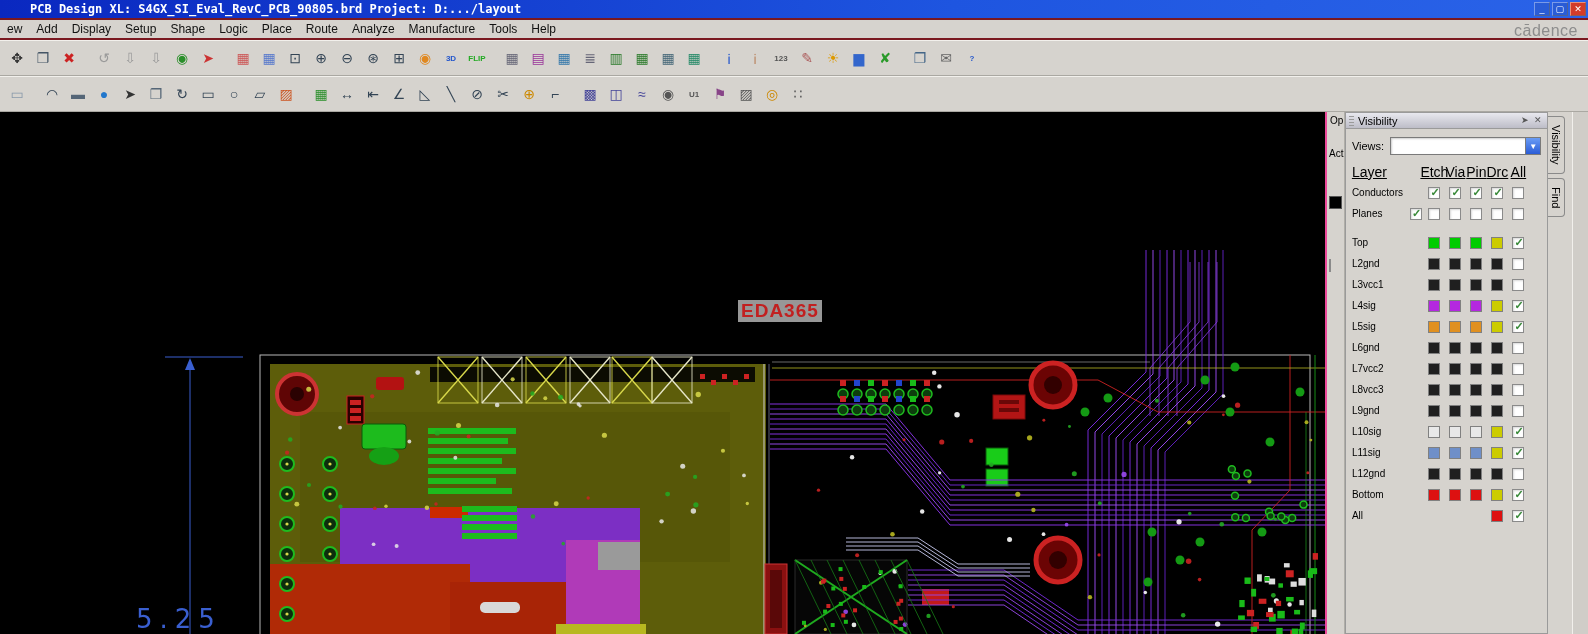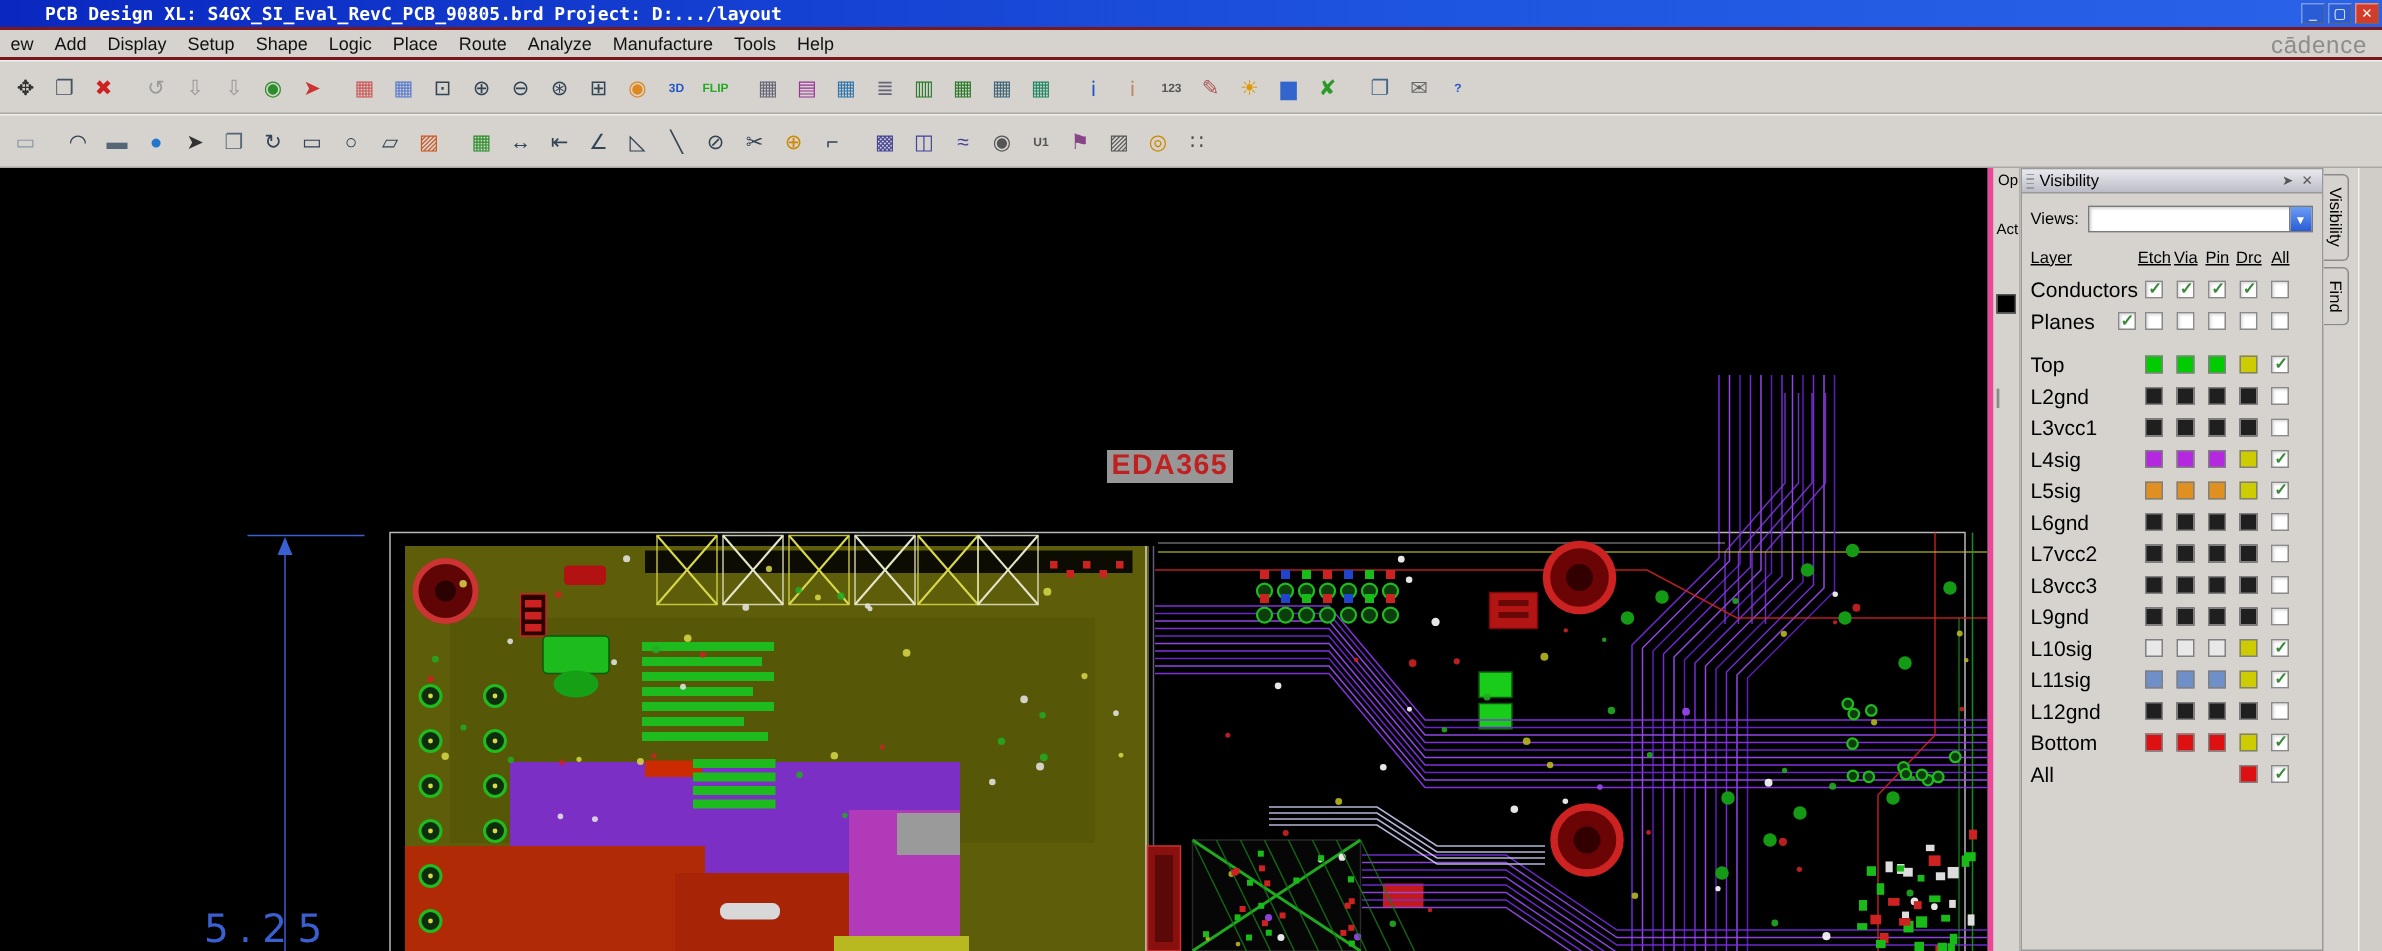--- a/index.html
+++ b/index.html
@@ -30,21 +30,21 @@
   .tb-btn.txt { font-size:8px; font-weight:bold; }
   .tb-btn.sep { width:3px; height:20px; border:none; border-left:1px solid #9a9a9a; border-right:1px solid #fff; margin:0 3px; }
 
   
   .main-row { display:flex; height:522px; }
   .canvas { position:relative; width:1325px; height:522px; background:#000; overflow:hidden; }
   .watermark { position:absolute; left:738px; top:188px; background:#a0a0a0; color:#cc2222;
                font-weight:bold; font-size:19px; padding:0 3px; letter-spacing:1px; opacity:0.95; }
 
   
-  .right-col { display:flex; width:263px; height:522px; background:#d6d3ce; border-left:4px solid #ec4899; }
+  .right-col { display:flex; width:263px; height:522px; background:#d6d3ce; border-left:2px solid #ec4899; }
   .op-strip { position:relative; width:18px; background:#d6d3ce; border-right:1px solid #b0aea8; font-size:10px; }
   .op-title { position:absolute; top:3px; left:3px; }
   .op-act { position:absolute; top:36px; left:2px; }
   .op-swatch { position:absolute; top:84px; left:2px; width:13px; height:13px; background:#000; border:1px solid #555; }
   .op-cb { position:absolute; top:148px; left:2px; }
 
   .vis-panel { width:205px; background:#d6d3ce; border:1px solid #9a9a9a; display:flex; flex-direction:column; }
   .vis-titlebar { height:16px; background:linear-gradient(#e8e8ee,#bdbdc8); display:flex; align-items:center;
                   border-bottom:1px solid #9a9a9a; padding:0 3px; }
   .grip { width:5px; height:10px; margin-right:4px;
@@ -54,23 +54,23 @@
   .views-row { display:flex; align-items:center; padding:8px 6px 6px 6px; }
   .views-label { font-size:11px; width:38px; }
   .views-select { flex:1; height:18px; background:#fff; border:1px solid #7a7a7a;
                   box-shadow:inset 1px 1px 2px rgba(0,0,0,.2); display:flex; }
   .views-value { flex:1; font-size:11px; }
   .views-arrow { width:15px; background:linear-gradient(#6a9cf5,#2a5cd6); color:#fff; font-size:8px;
                  display:flex; align-items:center; justify-content:center; border-left:1px solid #7a7a7a; }
 
   .vis-grid { display:grid; grid-template-columns:72px repeat(5,21px); align-items:center; height:21px; padding-left:6px; }
   .vis-grid.hrow { grid-template-columns:56px 16px repeat(5,21px); }
-  .colh { font-size:11px; text-decoration:underline; justify-self:center; }
+  .colh { font-size:14px; text-decoration:underline; justify-self:center; }
   .colh.layer { justify-self:start; }
-  .vis-label { font-size:14px; white-space:nowrap; }
+  .vis-label { font-size:10px; white-space:nowrap; }
   .cb { width:12px; height:12px; background:#fff; border:1px solid #8a8a8a; position:relative;
         justify-self:center; box-shadow:inset 1px 1px 2px rgba(0,0,0,.15); }
   .cb.checked::after { content:"✓"; position:absolute; top:-2px; left:1px; font-size:11px;
                        color:#3a8a3a; font-weight:bold; }
   .cb.hidden { visibility:hidden; }
   .sw { width:12px; height:12px; border:1px solid #808080; background:#1f1f1f; justify-self:center; }
   .layer-rows { margin-top:8px; }
 
   .side-tabs { width:24px; padding-top:4px; display:flex; flex-direction:column; align-items:flex-start; }
   .side-tab { writing-mode:vertical-rl; padding:8px 2px; font-size:11px; background:#d6d3ce;

